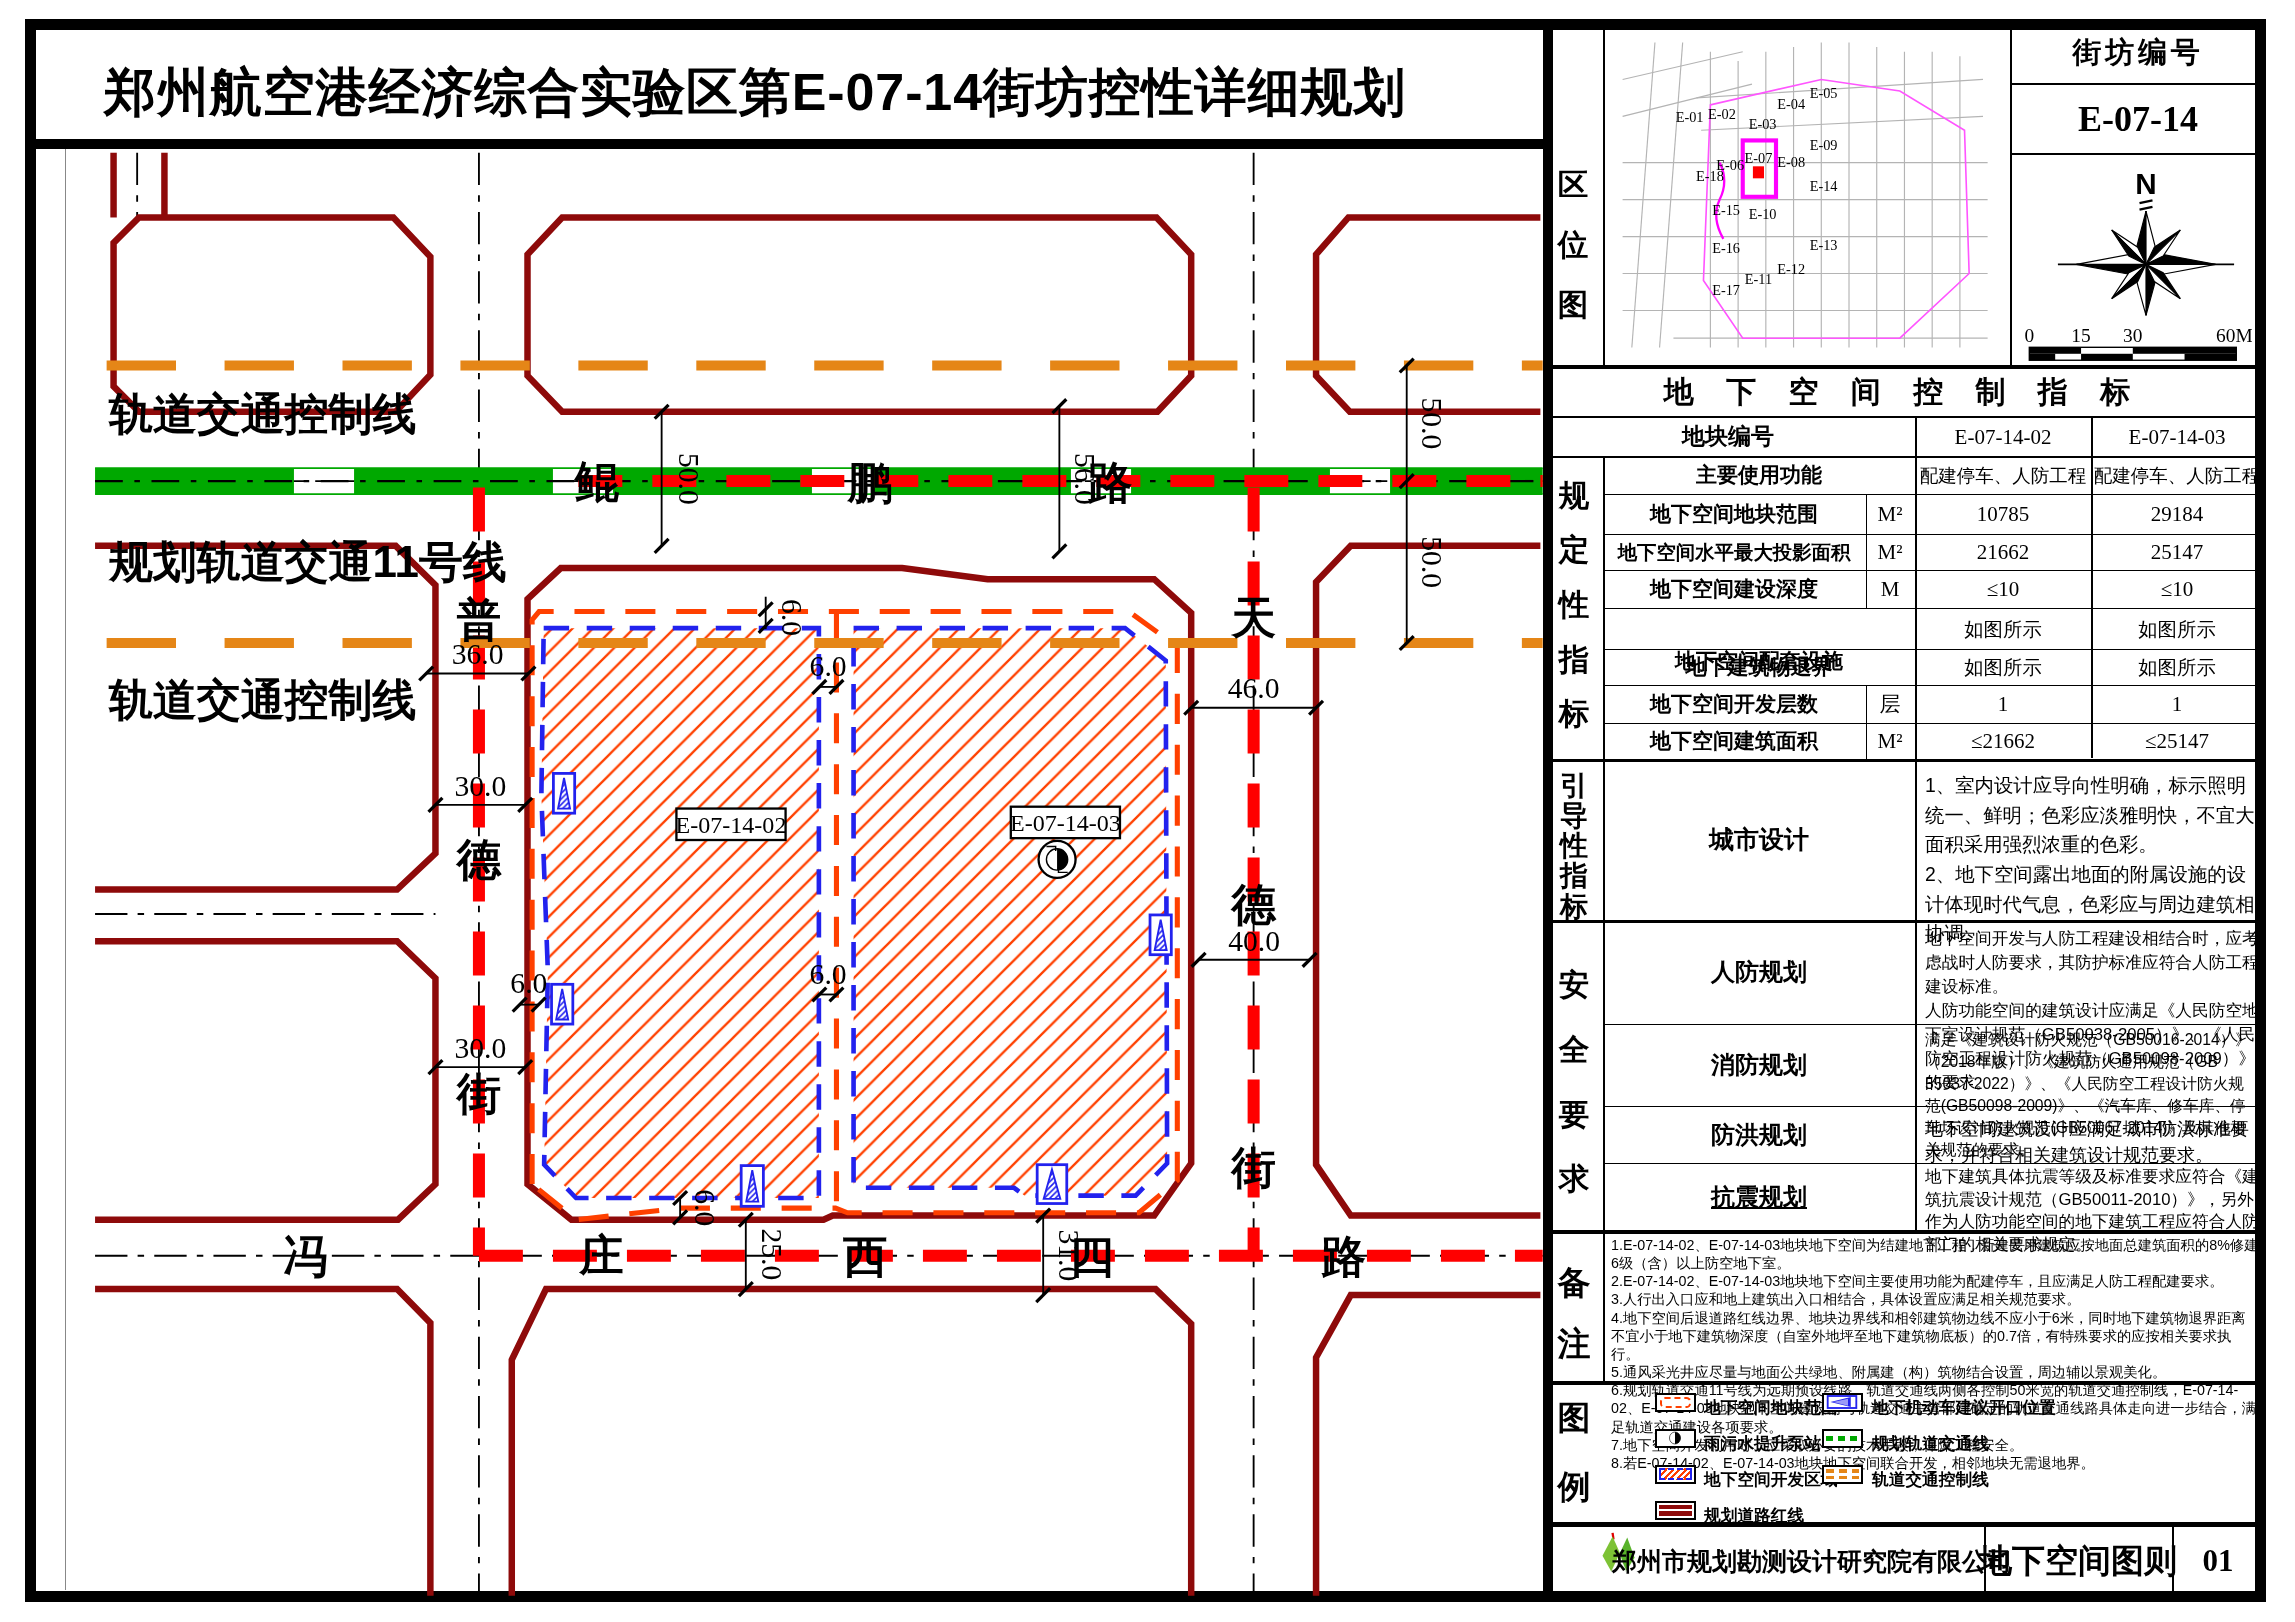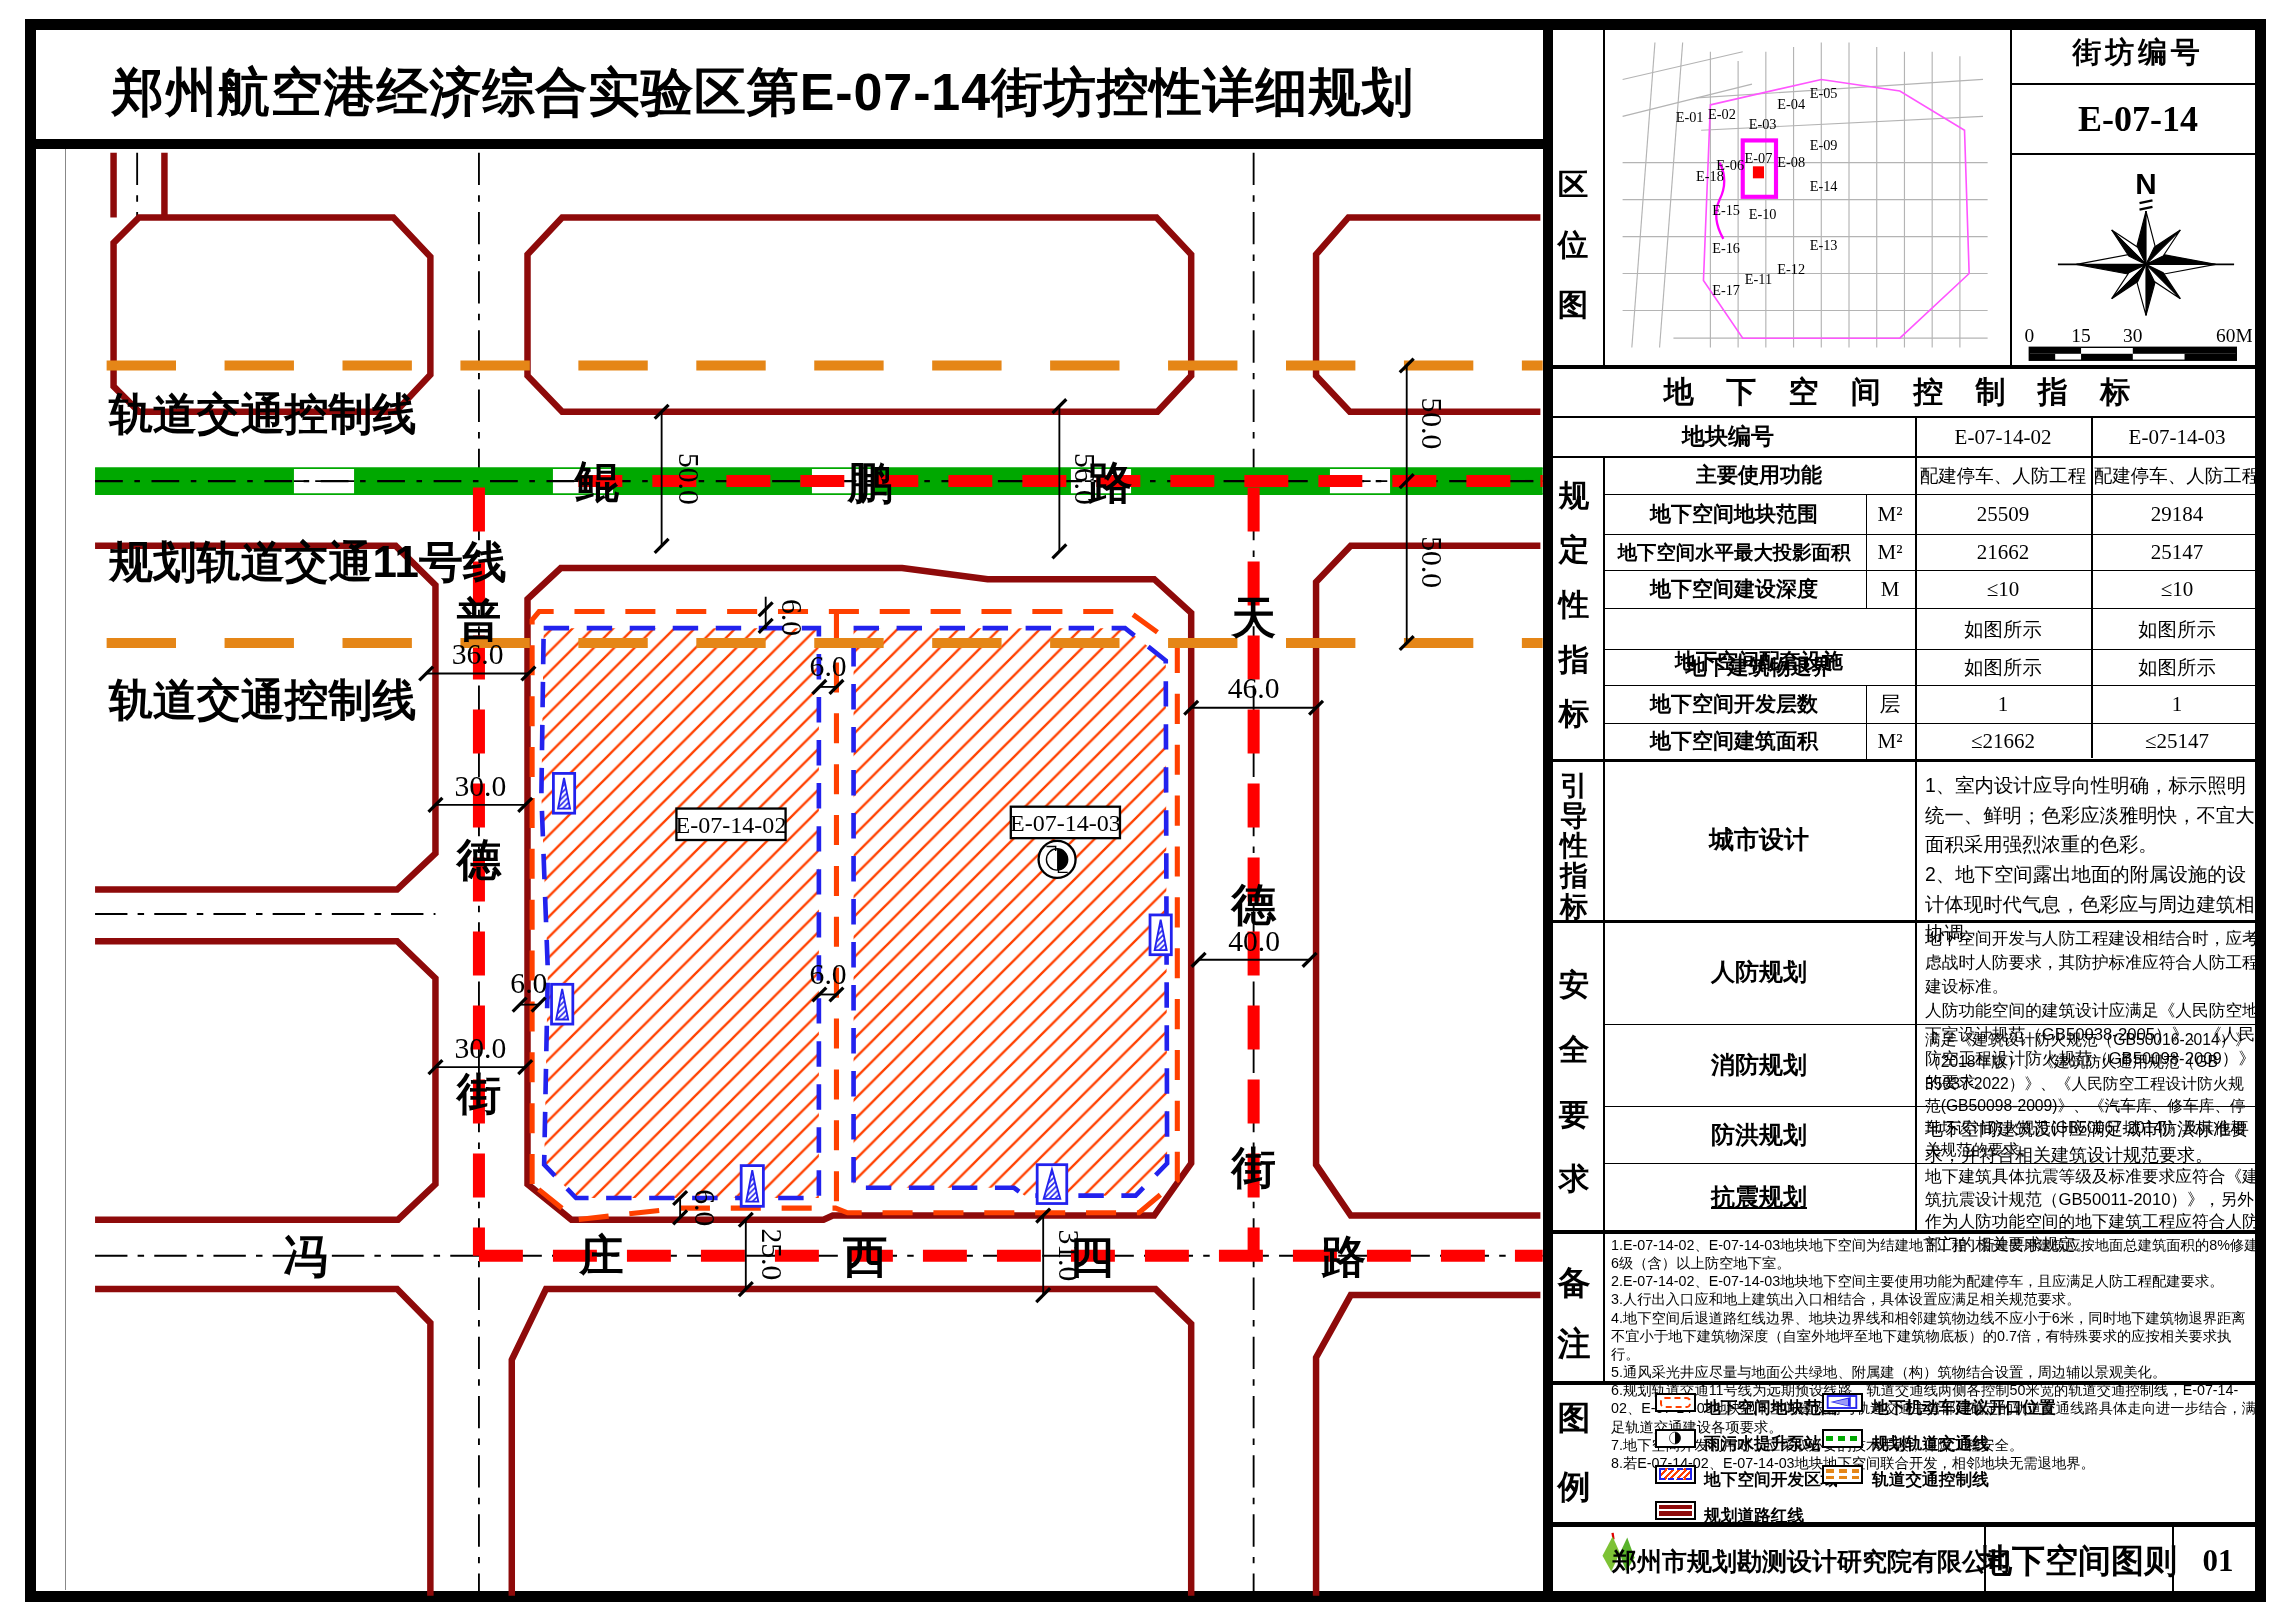--- a/index.html
+++ b/index.html
@@ -18,21 +18,21 @@
   .legend-lab{position:absolute;font-size:16.7px;font-weight:600;white-space:nowrap;}
 </style>
 </head>
 <body>
 
 <div id="sheet">
 
   <div class="abs" style="left:25.4px;top:18.5px;width:2241px;height:1583px;border:11px solid #000;box-sizing:border-box;"></div>
   <div class="abs" style="left:65px;top:148px;width:1.4px;height:1442px;background:#888;"></div>
 
-  <div class="abs" style="left:104px;top:58px;font-size:52px;font-weight:700;letter-spacing:0.9px;margin-left:8px;">郑州航空港经济综合实验区第E-07-14街坊控性详细规划</div>
+  <div class="abs" style="left:104px;top:58px;font-size:52px;font-weight:700;letter-spacing:0.9px;">郑州航空港经济综合实验区第E-07-14街坊控性详细规划</div>
   <div class="hline" style="left:28px;top:139px;width:1516px;height:10.2px;"></div>
 
   <div class="vline" style="left:1543px;top:24px;width:10.2px;height:1573px;"></div>
 
   <svg class="abs" style="left:28px;top:149px;" width="1517" height="1450" viewBox="60 322 3280 3135">
     <defs>
       <pattern id="hatch" width="44" height="44" patternUnits="userSpaceOnUse">
         <path d="M-11,11 L11,-11 M0,44 L44,0 M33,55 L55,33" stroke="#FF4000" stroke-width="5"></path>
       </pattern>
       <pattern id="bluehatch" width="12" height="12" patternUnits="userSpaceOnUse">
@@ -366,21 +366,21 @@
   <span class="vchar" style="left:1574px;top:605px;font-size:30.5px;">性</span>
   <span class="vchar" style="left:1574px;top:660px;font-size:30.5px;">指</span>
   <span class="vchar" style="left:1574px;top:714px;font-size:30.5px;">标</span>
 
   <div class="cellL" style="left:1759px;top:475px;">主要使用功能</div>
   <div class="cellV" style="left:2003px;top:475px;font-size:18.5px;font-family:'Liberation Sans',sans-serif;">配建停车、人防工程</div>
   <div class="cellV" style="left:2177px;top:475px;font-size:18.5px;font-family:'Liberation Sans',sans-serif;">配建停车、人防工程</div>
 
   <div class="cellL" style="left:1734px;top:514px;">地下空间地块范围</div>
   <div class="cellV" style="left:1890px;top:514px;">M²</div>
-  <div class="cellV" style="left:2003px;top:514px;">25509</div>
+  <div class="cellV" style="left:2003px;top:514px;">10785</div>
   <div class="cellV" style="left:2177px;top:514px;">29184</div>
 
   <div class="cellL" style="left:1734px;top:552px;font-size:19.4px;">地下空间水平最大投影面积</div>
   <div class="cellV" style="left:1890px;top:552px;">M²</div>
   <div class="cellV" style="left:2003px;top:552px;">21662</div>
   <div class="cellV" style="left:2177px;top:552px;">25147</div>
 
   <div class="cellL" style="left:1734px;top:589px;">地下空间建设深度</div>
   <div class="cellV" style="left:1890px;top:589px;">M</div>
   <div class="cellV" style="left:2003px;top:589px;">≤10</div>

